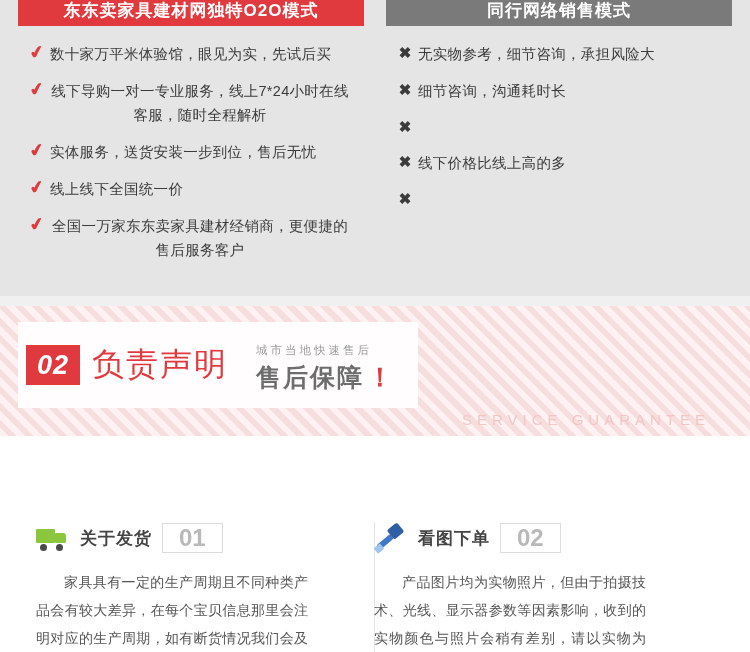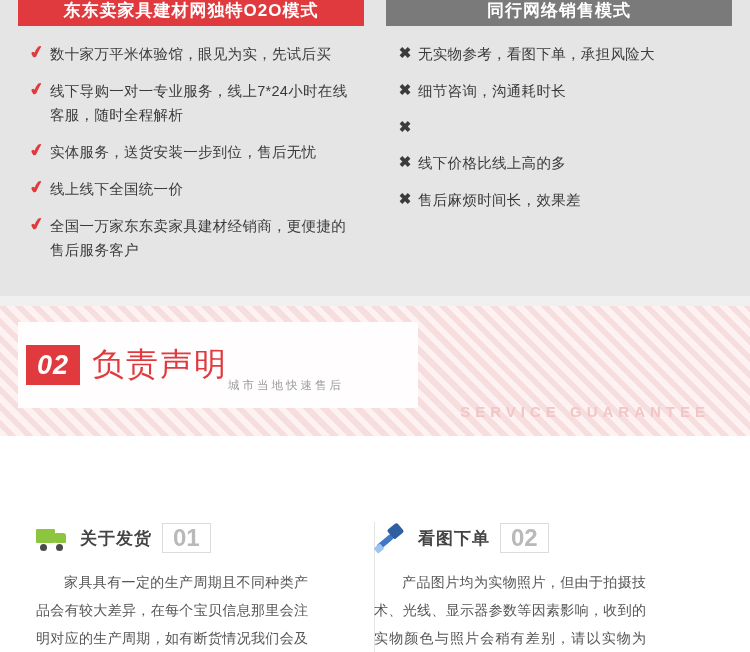--- a/index.html
+++ b/index.html
@@ -66,21 +66,21 @@
     font-weight: bold;
   }
   .item .mark.check { color: #e03a3f; transform: rotate(-12deg); }
   .item .mark.cross { color: #3b3b3b; font-size: 15px; }
   .item .txt {
     font-size: 14.5px;
     line-height: 24px;
     color: #3b3b3b;
     letter-spacing: .3px;
   }
-  .col.left .item .txt { max-width: 300px; }
+  .col.left .item .txt { max-width: 300px; text-align: center; }
 
   
   .divider {
     width: 750px;
     height: 10px;
     background: #f0f0f0;
   }
 
   
   .banner {
@@ -125,21 +125,21 @@
     letter-spacing: 1px;
   }
   .banner-title {
     color: #e03a3f;
     font-size: 32px;
     font-weight: normal;
     margin-left: 12px;
     letter-spacing: 2px;
   }
   .banner-sub-wrap {
-    margin-left: 0;
+    margin-left: 28px;
     display: flex;
     flex-direction: column;
     justify-content: flex-end;
     height: 60px;
   }
   .banner-sub-small {
     font-size: 11.5px;
     color: #9b9b9b;
     letter-spacing: 3px;
     margin-bottom: 2px;
@@ -152,25 +152,25 @@
   }
   .banner-excl {
     color: #e03a3f;
     font-size: 26px;
     font-weight: bold;
     margin-left: 3px;
   }
   .banner-en {
     position: absolute;
     right: 40px;
-    bottom: 16px;
+    bottom: 8px;
     font-size: 15px;
     letter-spacing: 5px;
     color: #f3c6c6;
-    font-weight: bold;
+    font-weight: normal;
     text-align: center;
   }
 
   
   .service {
     position: relative;
     width: 750px;
     height: 216px;
     background: #ffffff;
     display: flex;
@@ -210,21 +210,21 @@
     color: #444;
     font-weight: bold;
     letter-spacing: 1px;
     margin-right: 10px;
   }
   .svc-num {
     font-size: 24px;
     color: #b9b9b9;
     font-weight: bold;
     border: 1px solid #dcdcdc;
-    padding: 0 10px;
+    padding: 0 16px;
     line-height: 28px;
     height: 28px;
     display: inline-block;
   }
   .svc-text {
     font-size: 14px;
     line-height: 28px;
     color: #555;
     text-indent: 28px;
     width: 272px;
@@ -312,52 +312,54 @@
           <span class="txt">全国一万家东东卖家具建材经销商，更便捷的售后服务客户</span>
         </div>
       </div>
     </div>
 
     <div class="col right">
       <div class="col-head gray">同行网络销售模式</div>
       <div class="col-body">
         <div class="item">
           <span class="mark cross">✖</span>
-          <span class="txt">无实物参考，看图下单，承担风险大</span>
+          <span class="txt">无实物参考，细节咨询，承担风险大</span>
         </div>
         <div class="item">
           <span class="mark cross">✖</span>
           <span class="txt">细节咨询，沟通耗时长</span>
         </div>
         <div class="item">
           <span class="mark cross">✖</span>
         </div>
         <div class="item">
           <span class="mark cross">✖</span>
           <span class="txt">线下价格比线上高的多</span>
         </div>
         <div class="item">
           <span class="mark cross">✖</span>
-          <span class="txt">售后麻烦时间长，效果差</span>
         </div>
       </div>
     </div>
 
   </div>
 </div>
 
 <div class="divider"></div>
 
 <div class="banner">
   <div class="banner-inner"></div>
   <div class="banner-content">
     <div class="num-badge">02</div>
     <div class="banner-title">负责声明</div>
     <div class="banner-sub-wrap">
       <div class="banner-sub-small">城市当地快速售后</div>
+      <div>
+        <span class="banner-sub-big">售后保障</span><span class="banner-excl">！</span>
+      </div>
     </div>
   </div>
   <div class="banner-en">SERVICE GUARANTEE</div>
 </div>
 
 <div class="service">
   <div class="svc-vline"></div>
 
   <div class="svc-col first">
     <div class="svc-head">

